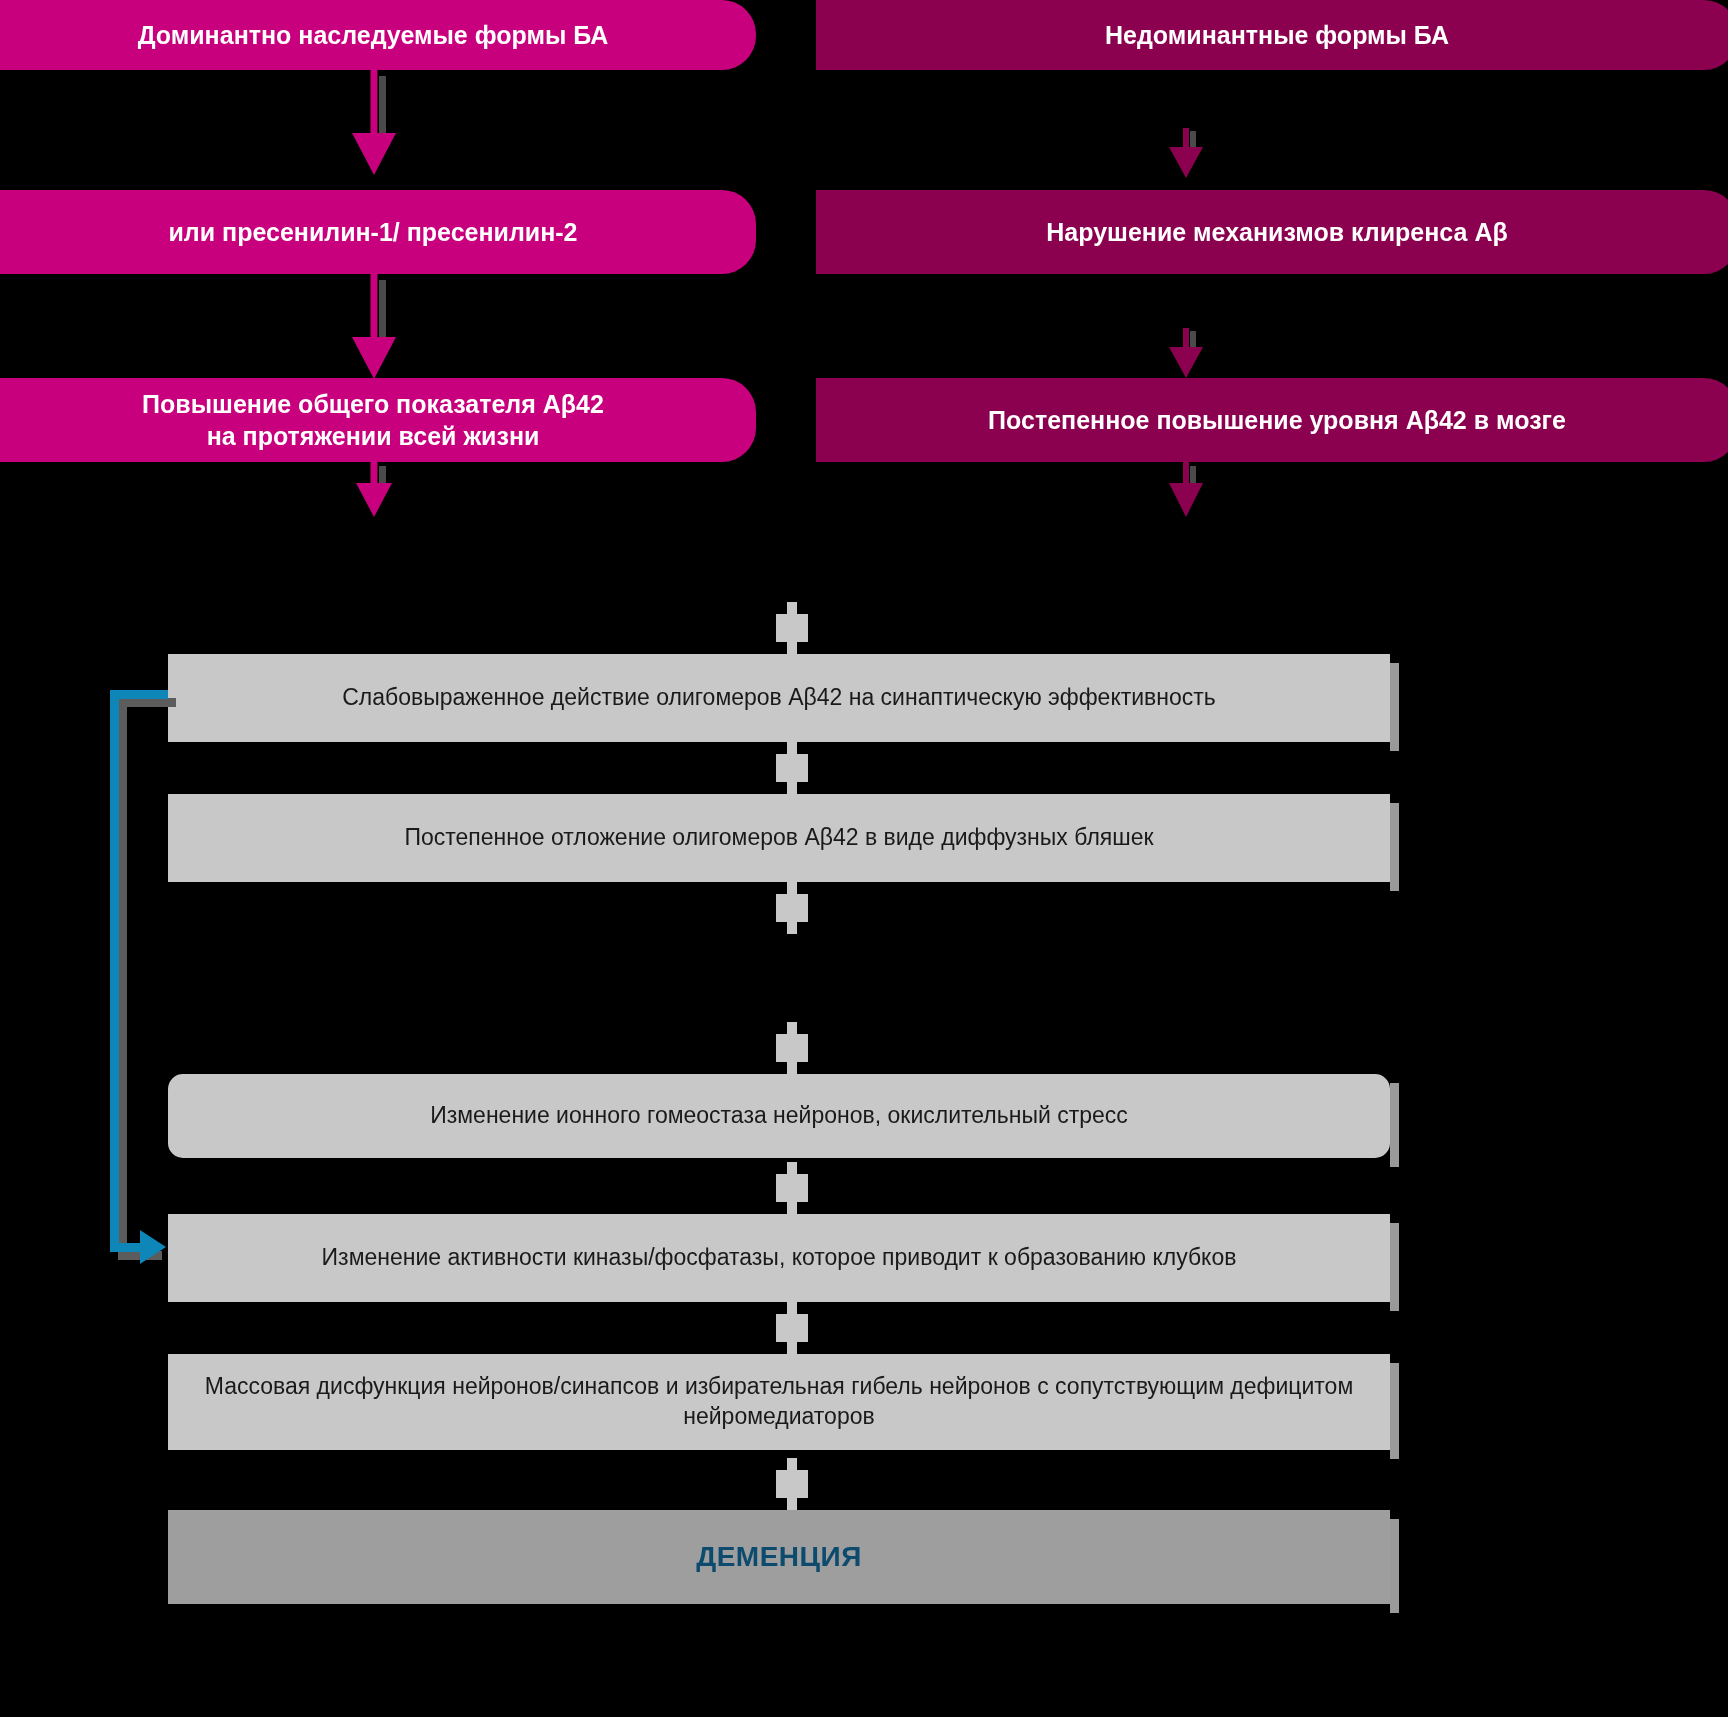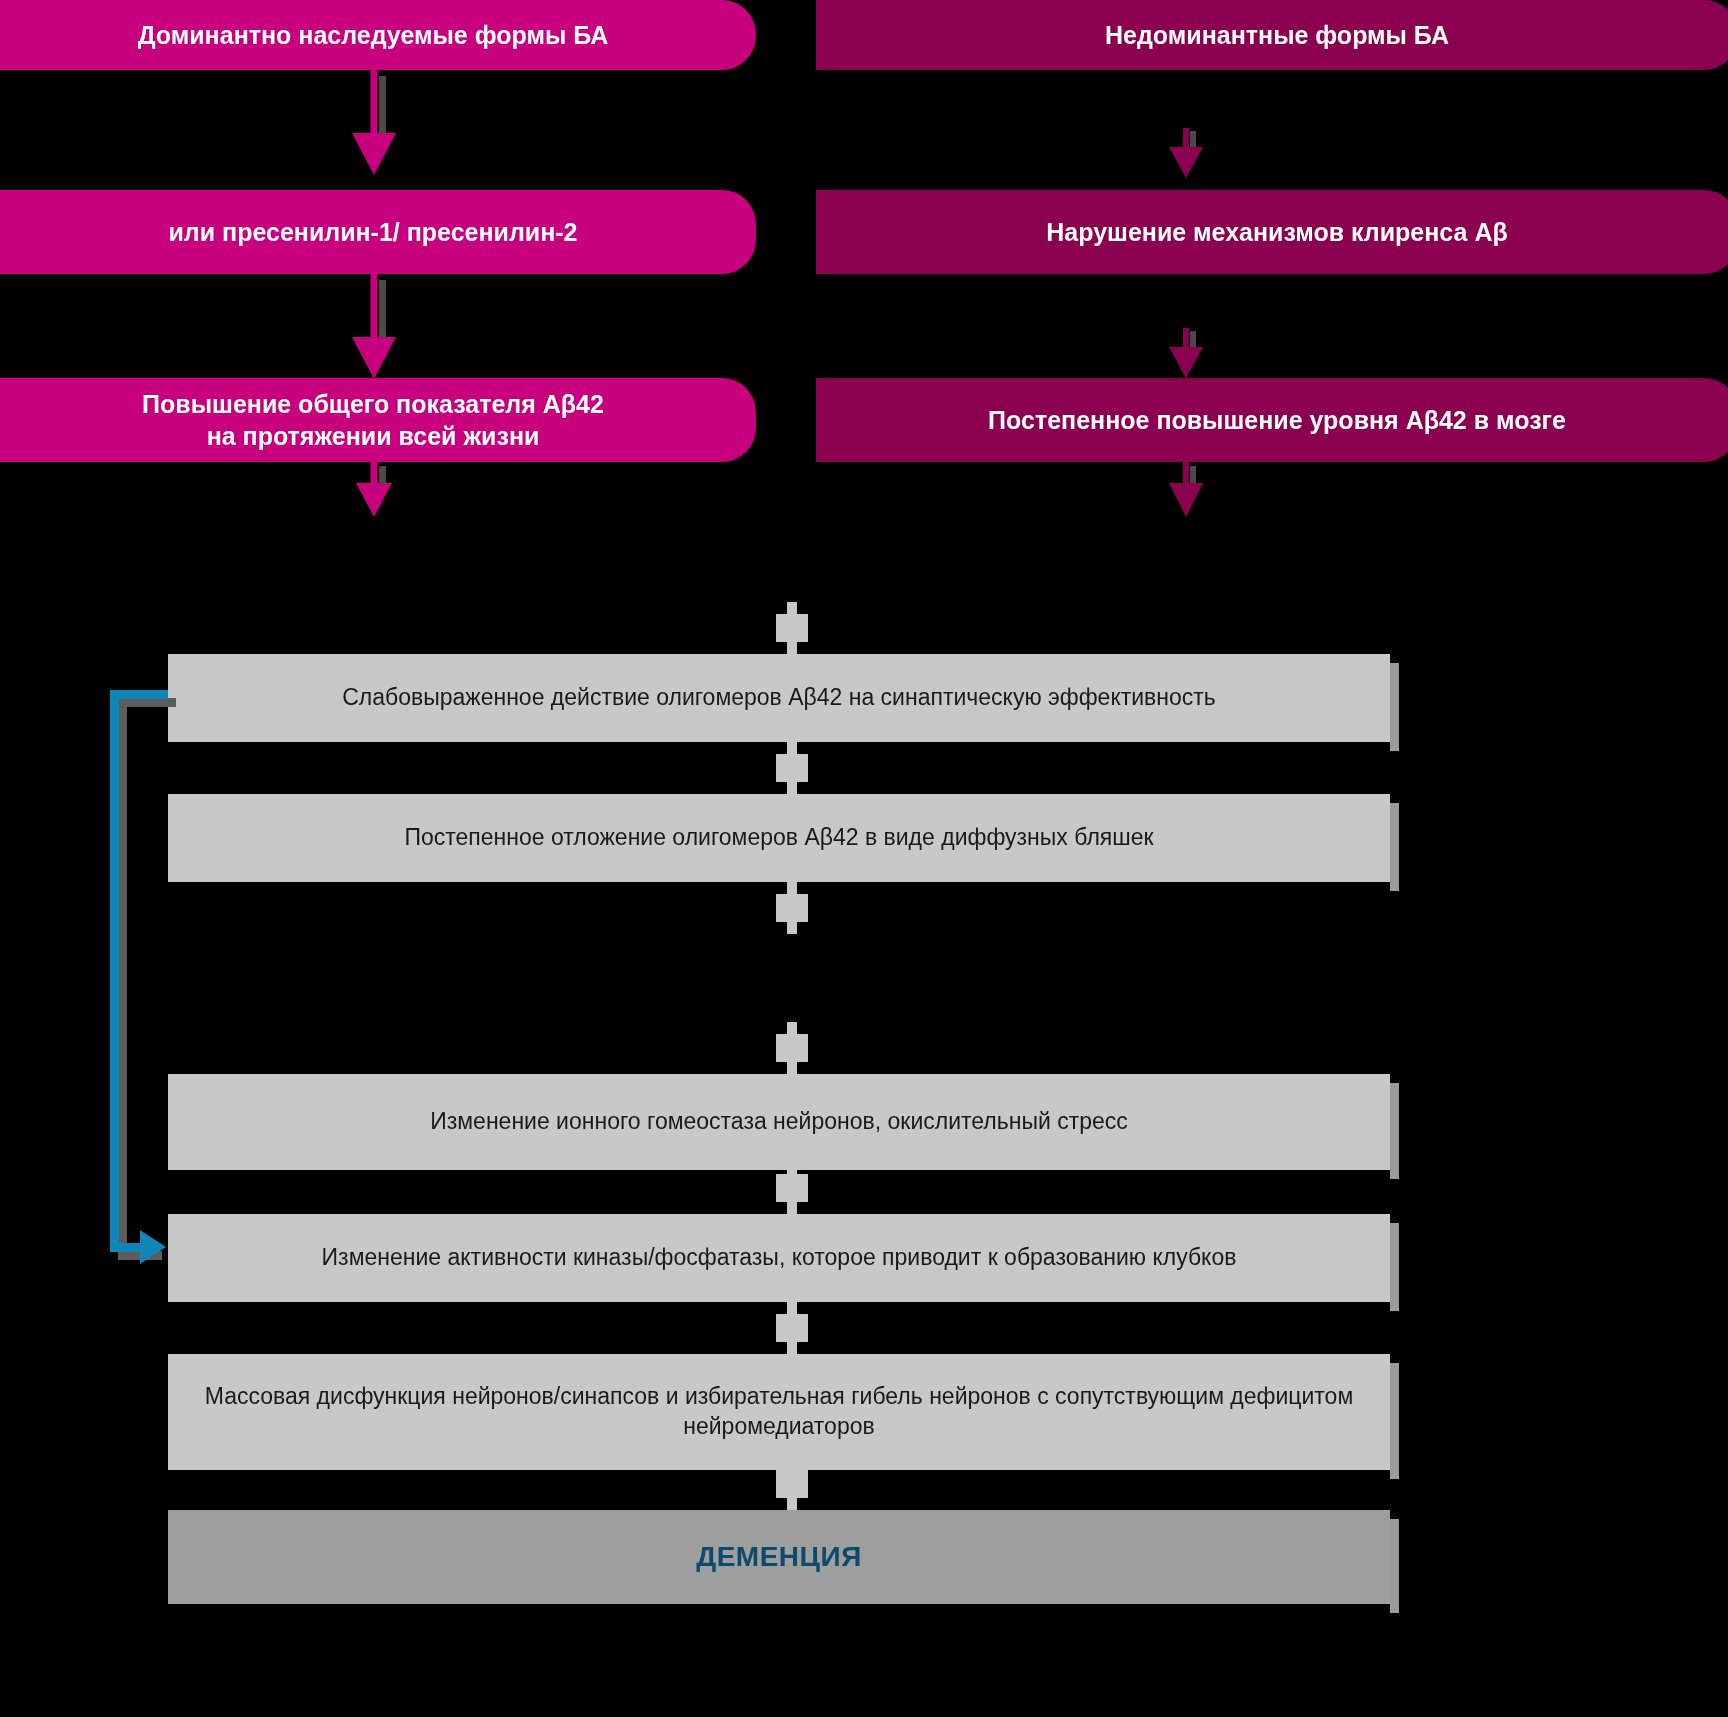--- a/index.html
+++ b/index.html
@@ -166,37 +166,37 @@
   <div class="gconn" style="top:882px;height:52px;width:0;left:792px;">
     <div class="bar" style="left:-5px;top:0;width:10px;height:52px;"></div>
     <div class="bar" style="left:-16px;top:12px;width:32px;height:28px;"></div>
   </div>
 
   <div class="gconn" style="top:1022px;height:52px;width:0;left:792px;">
     <div class="bar" style="left:-5px;top:0;width:10px;height:52px;"></div>
     <div class="bar" style="left:-16px;top:12px;width:32px;height:28px;"></div>
   </div>
 
-  <div class="gbox shadowed" style="top:1074px;height:96px;">
+  <div class="gbox shadowed" style="top:1074px;height:84px;border-radius:15px;">
     <span class="txt">Изменение ионного гомеостаза нейронов, окислительный стресс</span>
   </div>
   <div class="gconn" style="top:1162px;height:52px;width:0;left:792px;">
     <div class="bar" style="left:-5px;top:0;width:10px;height:52px;"></div>
     <div class="bar" style="left:-16px;top:12px;width:32px;height:28px;"></div>
   </div>
 
   <div class="gbox shadowed" style="top:1214px;height:88px;">
     <span class="txt">Изменение активности киназы/фосфатазы, которое приводит к образованию клубков</span>
   </div>
   <div class="gconn" style="top:1302px;height:52px;width:0;left:792px;">
     <div class="bar" style="left:-5px;top:0;width:10px;height:52px;"></div>
     <div class="bar" style="left:-16px;top:12px;width:32px;height:28px;"></div>
   </div>
 
-  <div class="gbox shadowed" style="top:1354px;height:116px;">
+  <div class="gbox shadowed" style="top:1354px;height:96px;">
     <span>
       <span class="txt">Массовая дисфункция нейронов/синапсов и избирательная гибель нейронов</span>
       <span class="txt">с сопутствующим дефицитом нейромедиаторов</span>
     </span>
   </div>
   <div class="gconn" style="top:1458px;height:52px;width:0;left:792px;">
     <div class="bar" style="left:-5px;top:0;width:10px;height:52px;"></div>
     <div class="bar" style="left:-16px;top:12px;width:32px;height:28px;"></div>
   </div>
 

